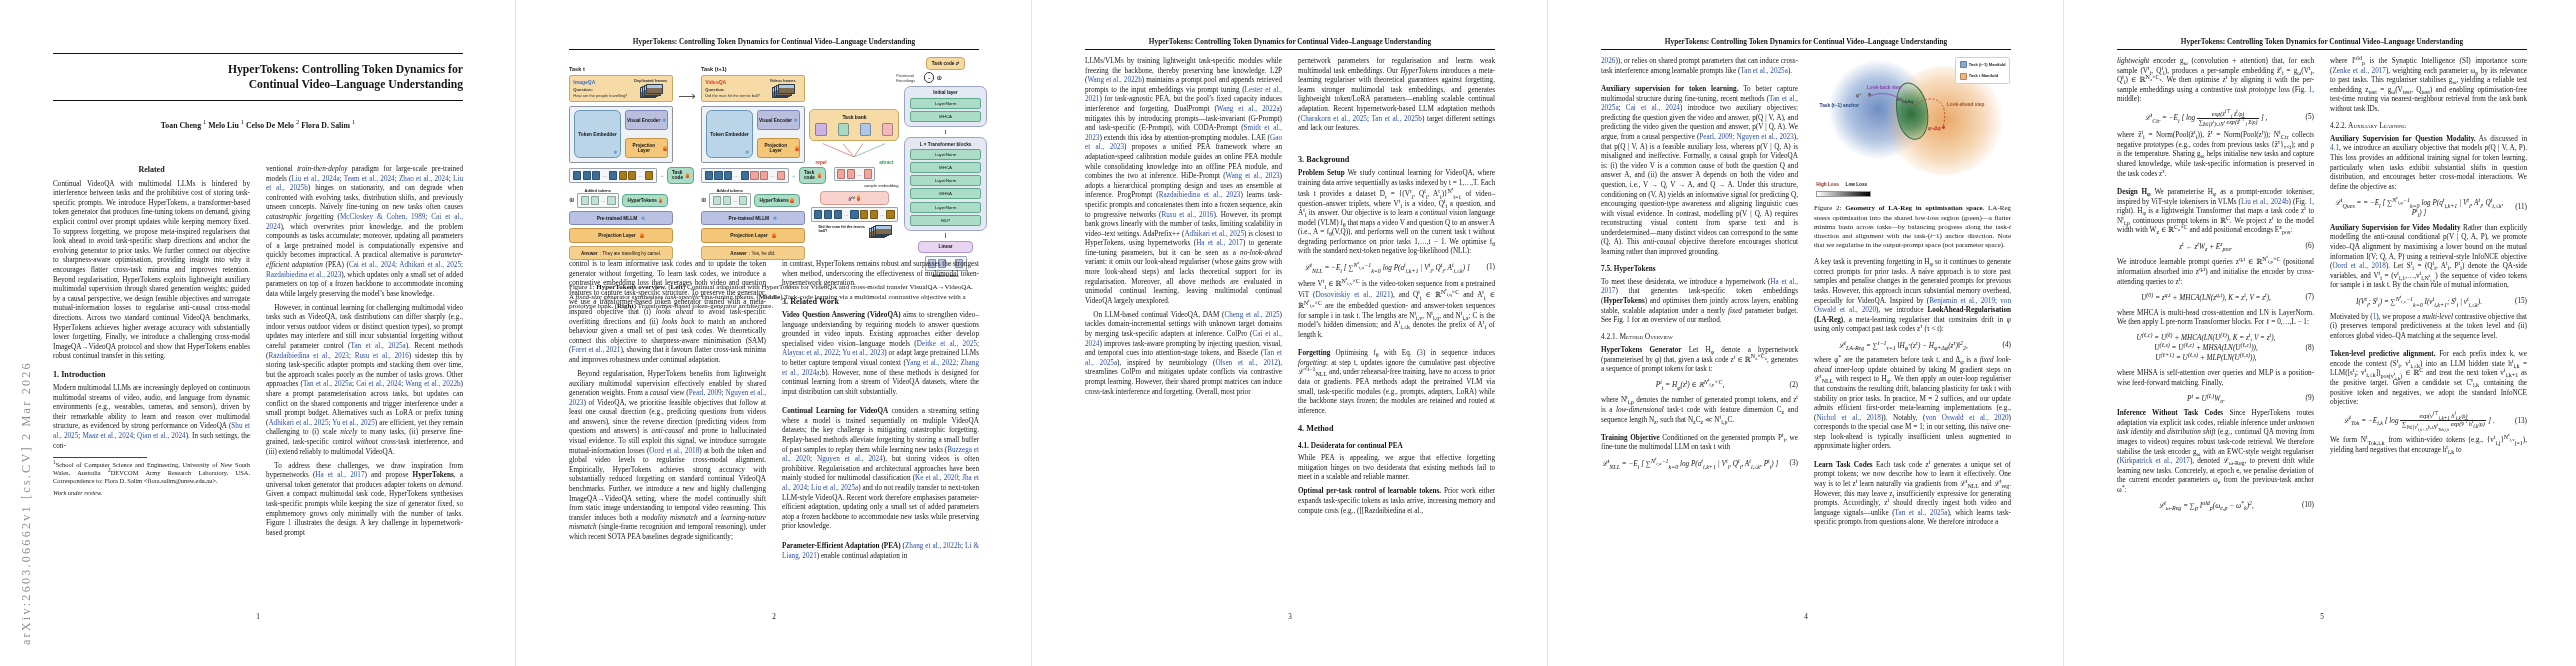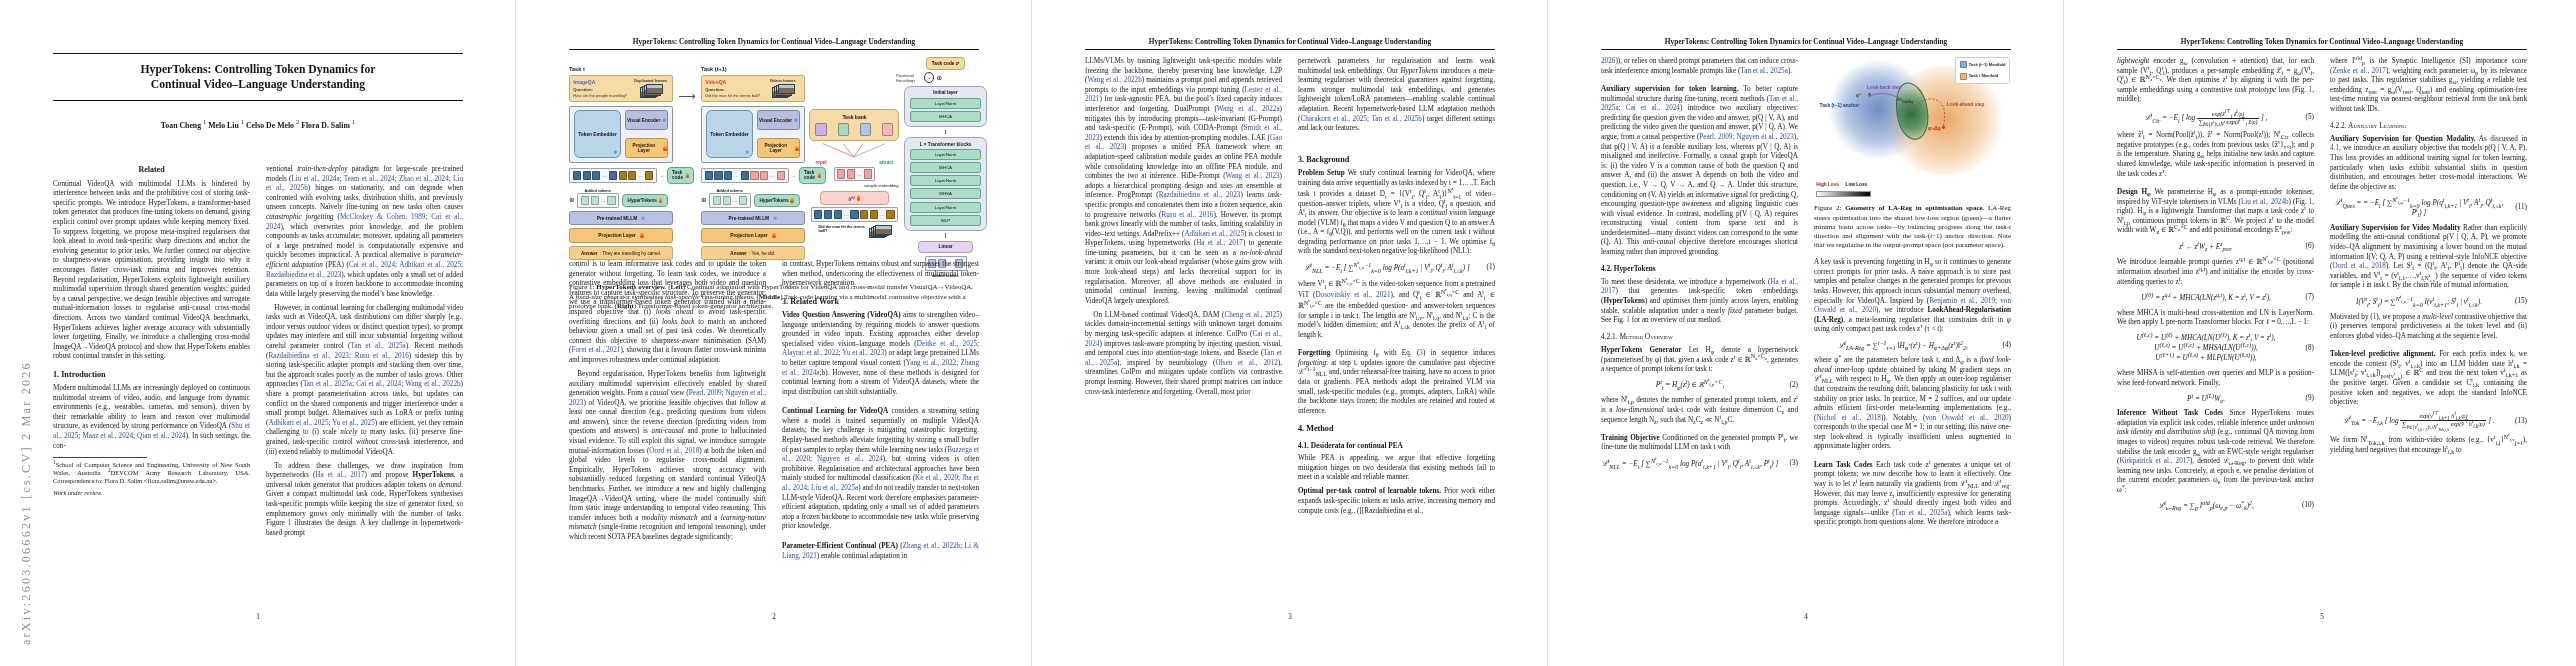--- a/index.html
+++ b/index.html
@@ -8,21 +8,21 @@
   .page{width:515px;height:667px;position:relative;background:#fff;overflow:hidden;flex:0 0 515px;}
   .page + .page{border-left:0.6px solid #e2e2e6;}
 
   
   .watermark{position:absolute;left:19px;top:645px;transform:rotate(-90deg);transform-origin:0 0;
     color:#8f8f94;font-size:12.2px;letter-spacing:2.2px;white-space:nowrap;font-family:"Liberation Serif",serif;}
 
   
   .titlewrap{position:absolute;left:53px;width:410px;top:53px;}
   .trule{border-top:1.1px solid #111;}
-  .ptitle{text-align:center;font-weight:bold;font-size:11.7px;line-height:15px;margin:7.8px 0 7.8px;}
+  .ptitle{text-align:right;font-weight:bold;font-size:11.7px;line-height:15px;margin:7.8px 0 7.8px;}
   .authors{text-align:center;font-weight:bold;font-size:7.8px;margin-top:20px;}
   .authors sup{font-weight:normal;}
 
   
   .runhead{position:absolute;left:53px;width:410px;top:37px;text-align:center;font-weight:bold;font-size:7.3px;}
   .runrule{position:absolute;left:53px;width:410px;top:49px;border-top:0.9px solid #111;}
 
   .col{position:absolute;width:197px;font-size:7.2px;line-height:9.6px;text-align:justify;}
   .col-left{left:53px;} .col-right{left:266px;}
   .topwrap{position:absolute;left:53px;width:410px;top:56px;}
@@ -364,21 +364,21 @@
         <p class="para">control is to learn informative task codes and to update the token generator without forgetting. To learn task codes, we introduce a contrastive embedding loss that leverages both video and question features to capture task-specific structure. To preserve the generator, we use a transformer-based token generator trained with a meta-inspired objective that (i) <i>looks ahead</i> to avoid task-specific overfitting directions and (ii) <i>looks back</i> to match an anchored behaviour given a small set of past task codes. We theoretically connect this objective to sharpness-aware minimisation (SAM) (<span class="cite">Foret et al., 2021</span>), showing that it favours flatter cross-task minima and improves robustness under continual adaptation.</p>
         <p class="para ind">Beyond regularisation, HyperTokens benefits from lightweight auxiliary multimodal supervision effectively enabled by shared generation weights.  From a <i>causal</i> view (<span class="cite">Pearl, 2009</span>; <span class="cite">Nguyen et al., 2023</span>) of VideoQA, we prioritise feasible objectives that follow at least one causal direction (e.g., predicting questions from videos and answers), since the reverse direction (predicting videos from questions and answers) is <i>anti-causal</i> and prone to hallucinated visual evidence.  To still exploit this signal, we introduce surrogate mutual-information losses (<span class="cite">Oord et al., 2018</span>) at both the token and global video levels to regularise cross-modal alignment.  Empirically, HyperTokens achieves strong accuracy with substantially reduced forgetting on standard continual VideoQA benchmarks.  Further, we introduce a new and highly challenging ImageQA→VideoQA setting, where the model continually shift from static image understanding to temporal video reasoning.  This transfer induces both a <i>modality mismatch</i> and a <i>learning-nature mismatch</i> (single-frame recognition and temporal reasoning), under which recent SOTA PEA baselines degrade significantly;</p>
       </div>
       <div class="col col-right" style="top: 260px;">
         <p class="para">in contrast, HyperTokens remains robust and surpasses the strongest when method, underscoring the effectiveness of multimodal token-hypernetwork generation.</p>
         <div class="h1">3. Related Work</div>
         <p class="para"><b>Video Question Answering (VideoQA)</b>  aims to strengthen video–language understanding by requiring models to answer questions grounded in video inputs. Existing approaches either develop specialised video vision–language models (<span class="cite">Deitke et al., 2025</span>; <span class="cite">Alayrac et al., 2022</span>; <span class="cite">Yu et al., 2023</span>) or adapt large pretrained LLMs to better capture temporal visual context (<span class="cite">Yang et al., 2022</span>; <span class="cite">Zhang et al., 2024a</span>;b). However, none of these methods is designed for continual learning from a stream of VideoQA datasets, where the input distribution can shift substantially.</p>
         <div class="gap" style="height: 5.6px;"></div>
         <p class="para"><b>Continual Learning for VideoQA</b>  considers a streaming setting where a model is trained sequentially on multiple VideoQA datasets; the key challenge is mitigating catastrophic forgetting. Replay-based methods alleviate forgetting by storing a small buffer of past samples to replay them while learning new tasks (<span class="cite">Buzzega et al., 2020</span>; <span class="cite">Nguyen et al., 2024</span>), but storing videos is often prohibitive.  Regularisation and architectural approaches have been mainly studied for multimodal classification (<span class="cite">Ke et al., 2020</span>; <span class="cite">Jha et al., 2024</span>; <span class="cite">Liu et al., 2025a</span>) and do not readily transfer to next-token LLM-style VideoQA. Recent work therefore emphasises parameter-efficient adaptation, updating only a small set of added parameters atop a frozen backbone to accommodate new tasks while preserving prior knowledge.</p>
         <div class="gap" style="height: 5.6px;"></div>
-        <p class="para"><b>Parameter-Efficient Continual (PEA)</b>  (<span class="cite">Zhang et al., 2022b</span>; <span class="cite">Li &amp; Liang, 2021</span>) enable continual adaptation in</p>
+        <p class="para"><b>Parameter-Efficient Adaptation (PEA)</b>  (<span class="cite">Zhang et al., 2022b</span>; <span class="cite">Li &amp; Liang, 2021</span>) enable continual adaptation in</p>
       </div>
       <div class="pagenum">2</div>
     </div>
     <div class="page">
       <div class="runhead">HyperTokens: Controlling Token Dynamics for Continual Video–Language Understanding</div>
       <div class="runrule"></div>
       <div class="col col-left" style="top: 57px;">
         <p class="para">LLMs/VLMs by training lightweight task-specific modules while freezing the backbone, thereby preserving base knowledge.  L2P (<span class="cite">Wang et al., 2022b</span>) maintains a prompt pool and appends retrieved prompts to the input embeddings via prompt tuning (<span class="cite">Lester et al., 2021</span>) for task-agnostic PEA, but the pool’s fixed capacity induces interference and forgetting.  DualPrompt (<span class="cite">Wang et al., 2022a</span>) mitigates this by introducing prompts—task-invariant (G-Prompt) and task-specific (E-Prompt), with CODA-Prompt (<span class="cite">Smith et al., 2023</span>) extends this idea by attention-prompting modules. LAE (<span class="cite">Gao et al., 2023</span>) proposes a unified PEA framework where an adaptation-speed calibration module guides an online PEA module while consolidating knowledge into an offline PEA module, and combines the two at inference. HiDe-Prompt (<span class="cite">Wang et al., 2023</span>) adopts a hierarchical prompting design and uses an ensemble at inference.  ProgPrompt (<span class="cite">Razdaibiedina et al., 2023</span>) learns task-specific prompts and concatenates them into a frozen sequence, akin to progressive networks (<span class="cite">Rusu et al., 2016</span>). However, its prompt bank grows linearly with the number of tasks, limiting scalability in video–text settings.  AdaPrefix++ (<span class="cite">Adhikari et al., 2025</span>) is closest to HyperTokens, using hypernetworks (<span class="cite">Ha et al., 2017</span>) to generate fine-tuning parameters, but it can be seen as a <i>no-look-ahead</i> variant:  it omits our look-ahead regulariser (whose gains grow with more look-ahead steps) and lacks theoretical support for its regularisation. Moreover, all above methods are evaluated in unimodal continual learning, leaving multimodal continual VideoQA largely unexplored.</p>
         <p class="para ind">On LLM-based continual VideoQA, DAM (<span class="cite">Cheng et al., 2025</span>) tackles domain-incremental settings with unknown target domains by merging task-specific adapters at inference.  ColPro (<span class="cite">Cai et al., 2024</span>) improves task-aware prompting by injecting question, visual, and temporal cues into attention-stage tokens, and Bisecle (<span class="cite">Tan et al., 2025a</span>), inspired by neurobiology (<span class="cite">Olsen et al., 2012</span>), streamlines ColPro and mitigates update conflicts via contrastive prompt learning. However, their shared prompt matrices can induce cross-task interference and forgetting.  Overall, most prior</p>
       </div>
@@ -403,21 +403,21 @@
       </div>
       <div class="pagenum">3</div>
     </div>
     <div class="page">
       <div class="runhead">HyperTokens: Controlling Token Dynamics for Continual Video–Language Understanding</div>
       <div class="runrule"></div>
       <div class="col col-left" style="top: 57px;">
         <p class="para"><span class="cite">2026</span>)), or relies on shared prompt parameters that can induce cross-task interference among learnable prompts like (<span class="cite">Tan et al., 2025a</span>).</p>
         <div class="gap" style="height: 4.4px;"></div>
         <p class="para"><b>Auxiliary supervision for token learning.</b> To better capture multimodal structure during fine-tuning, recent methods (<span class="cite">Tan et al., 2025a</span>; <span class="cite">Cai et al., 2024</span>) introduce two auxiliary objectives:  predicting the question given the video and answer, p(Q | V, A), and predicting the video given the question and answer, p(V | Q, A).  We argue, from a causal perspective (<span class="cite">Pearl, 2009</span>; <span class="cite">Nguyen et al., 2023</span>), that p(Q | V, A) is a feasible auxiliary loss, whereas p(V | Q, A) is misaligned and ineffective.  Formally, a causal graph for VideoQA is: (i) the video V is a common cause of both the question Q and answer A, and (ii) the answer A depends on both the video and question, i.e., V → Q, V → A, and Q → A.  Under this structure, conditioning on (V, A) yields an informative signal for predicting Q, encouraging question-type awareness and aligning linguistic cues with visual evidence.  In contrast, modelling p(V | Q, A) requires reconstructing visual content from sparse text and is underdetermined—many distinct videos can correspond to the same (Q, A).  This <i>anti-causal</i> objective therefore encourages shortcut learning rather than improved grounding.</p>
-        <div class="h2">4.2. HyperTokens</div>
+        <div class="h2">7.5. HyperTokens</div>
         <p class="para">To meet these desiderata, we introduce a hypernetwork (<span class="cite">Ha et al., 2017</span>) that generates task-specific token embeddings (<b>HyperTokens</b>) and optimises them jointly across layers, enabling stable, scalable adaptation under a nearly <i>fixed</i> parameter budget. See Fig. <span class="cite">1</span> for an overview of our method.</p>
         <div class="h3">4.2.1. Method Overview</div>
         <p class="para"><b>HyperTokens Generator</b>   Let H<sub>φ</sub> denote a hypernetwork (parameterised by φ) that, given a task code z<sup>t</sup> ∈ ℝ<sup>N<sub>z</sub>×C<sub>z</sub></sup>, generates a sequence of prompt tokens for task t:</p>
         <div class="eq">
           <div class="eqbody">
             <div>P<sup>t</sup><sub>i</sub>  =  H<sub>φ</sub>(z<sup>t</sup>)  ∈  ℝ<sup>N<sup>t</sup><sub>i,p</sub>×C</sup>,</div>
           </div>
           <div class="eqnum">(2)</div>
         </div>
         <p class="para">where N<sup>t</sup><sub>i,p</sub> denotes the number of generated prompt tokens, and z<sup>t</sup> is a <i>low-dimensional</i> task-t code with feature dimension C<sub>z</sub> and sequence length N<sub>z</sub>, such that N<sub>z</sub>C<sub>z</sub> ≪ N<sup>t</sup><sub>i,p</sub>C.</p>
@@ -514,21 +514,21 @@
         </div>
         <p class="para">where MHCA is multi-head cross-attention and LN is LayerNorm.  We then apply L pre-norm Transformer blocks. For ℓ = 0,…,L − 1:</p>
         <div class="eq">
           <div class="eqbody">
             <div>U<sup>(ℓ,c)</sup> = U<sup>(ℓ)</sup> + MHCA(LN(U<sup>(ℓ)</sup>), K = z<sup>t</sup>, V = z<sup>t</sup>),</div>
             <div>U<sup>(ℓ,s)</sup> = U<sup>(ℓ,c)</sup> + MHSA(LN(U<sup>(ℓ,c)</sup>)),</div>
             <div>U<sup>(ℓ+1)</sup> = U<sup>(ℓ,s)</sup> + MLP(LN(U<sup>(ℓ,s)</sup>)),</div>
           </div>
           <div class="eqnum">(8)</div>
         </div>
-        <p class="para">where MHSA is self-attention over queries and MLP is a position-wise feed-forward network. Finally,</p>
+        <p class="para">where MHSA is self-attention over queries and MLP is a position-wise feed-forward matching. Finally,</p>
         <div class="eq">
           <div class="eqbody">
             <div>P<sup>t</sup> = U<sup>(L)</sup>W<sub>o</sub>.</div>
           </div>
           <div class="eqnum">(9)</div>
         </div>
         <p class="para"><b>Inference Without Task Codes</b>   Since HyperTokens routes adaptation via explicit task codes, reliable inference under <i>unknown task identity</i> and <i>distribution shift</i> (e.g., continual QA moving from images to videos) requires robust task-code retrieval. We therefore stabilise the task encoder g<sub>ω</sub> with an EWC-style weight regulariser (<span class="cite">Kirkpatrick et al., 2017</span>), denoted ℒ<sub>ω-Reg</sub>, to prevent drift while learning new tasks.  Concretely, at epoch e, we penalise deviation of the current encoder parameters ω<sub>e</sub> from the previous-task anchor ω<sup>*</sup>:</p>
         <div class="eq">
           <div class="eqbody">
             <div>ℒ<sup>t</sup><sub>ω-Reg</sub> = ∑<sub>p</sub> I<sup>old</sup><sub>p</sub>(ω<sub>e,p</sub> − ω<sup>*</sup><sub>k</sub>)<sup>2</sup>,</div>

